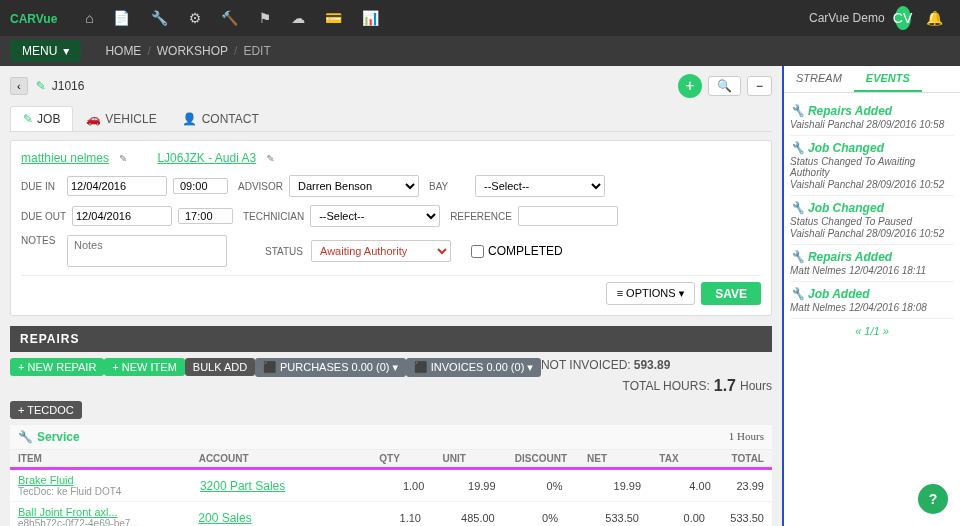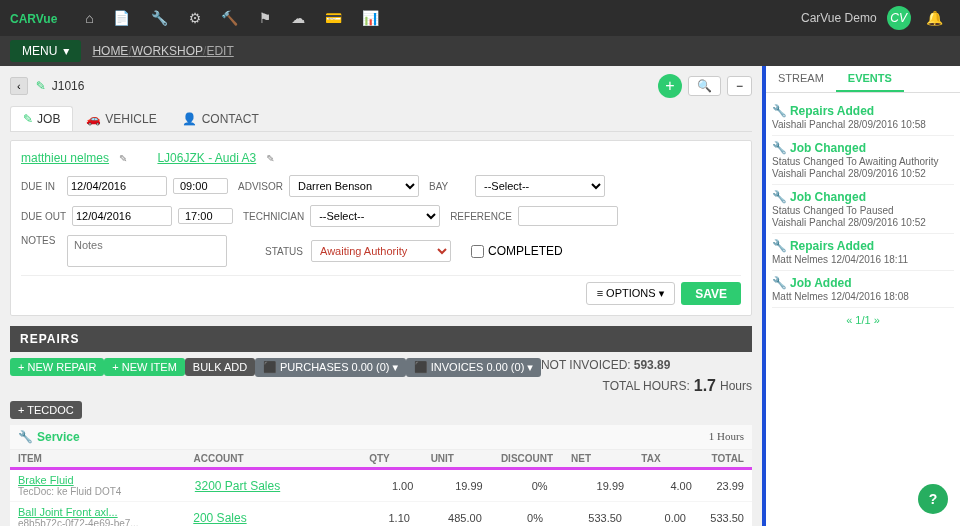--- a/index.html
+++ b/index.html
@@ -5,33 +5,33 @@
     * { box-sizing: border-box; margin: 0; padding: 0; font-family: Arial, sans-serif; font-size: 12px; }
     body { background: #f0f0f0; }
 
     
     .top-nav { background: #2d2d2d; height: 36px; display: flex; align-items: center; padding: 0 10px; gap: 12px; }
     .top-nav .logo { color: white; font-size: 16px; font-weight: bold; margin-right: 10px; }
     .top-nav .logo span { color: #2ecc71; }
     .nav-icons { display: flex; gap: 8px; align-items: center; }
     .nav-icon { color: #ccc; font-size: 14px; cursor: pointer; padding: 4px 6px; border-radius: 3px; }
     .nav-right { margin-left: auto; display: flex; align-items: center; gap: 10px; color: #ccc; font-size: 11px; }
-    .user-avatar { width: 24px; height: 24px; background: #2ecc71; border-radius: 50%; display: flex; align-items: center; justify-content: center; color: white; font-size: 12px; font-style: italic; }
+    .user-avatar { width: 16px; height: 24px; background: #2ecc71; border-radius: 50%; display: flex; align-items: center; justify-content: center; color: white; font-size: 14px; }
 
     
     .sub-nav { background: #3a3a3a; height: 30px; display: flex; align-items: center; padding: 0 10px; }
     .menu-btn { background: #14532d; color: white; padding: 4px 12px; border-radius: 3px; cursor: pointer; font-size: 11px; display: flex; align-items: center; gap: 6px; }
-    .breadcrumb { color: #aaa; font-size: 11px; margin-left: 11px; display: flex; gap: 0; align-items: center; text-decoration: underline; }
+    .breadcrumb { color: #aaa; font-size: 11px; margin-left: 24px; display: flex; gap: 6px; align-items: center; }
     .breadcrumb a { color: #ccc; text-decoration: none; }
     .breadcrumb .sep { color: #666; }
 
     
     .main-wrapper { display: flex; height: calc(526px - 66px); overflow: hidden; }
     .left-panel { flex: 1; overflow-y: auto; padding: 8px 10px; }
-    .right-panel { width: 198px; background: white; border-left: 4px solid #1d4ed8; overflow-y: auto; }
+    .right-panel { width: 178px; background: white; border-left: 2px solid #1d4ed8; overflow-y: auto; font-style: italic; }
 
     
     .job-header { display: flex; align-items: center; gap: 8px; margin-bottom: 8px; }
     .nav-arrow { background: #e0e0e0; border: 1px solid #ccc; padding: 2px 6px; cursor: pointer; border-radius: 2px; font-size: 11px; }
     .job-title { font-size: 14px; color: #333; display: flex; align-items: center; gap: 6px; }
     .job-actions { margin-left: auto; display: flex; gap: 6px; align-items: center; }
     .btn-green-circle { background: #2ecc71; color: white; border: none; border-radius: 50%; width: 24px; height: 24px; cursor: pointer; font-size: 16px; display: flex; align-items: center; justify-content: center; }
     .btn-icon { background: white; border: 1px solid #ccc; padding: 2px 8px; cursor: pointer; border-radius: 3px; font-size: 12px; }
 
     

